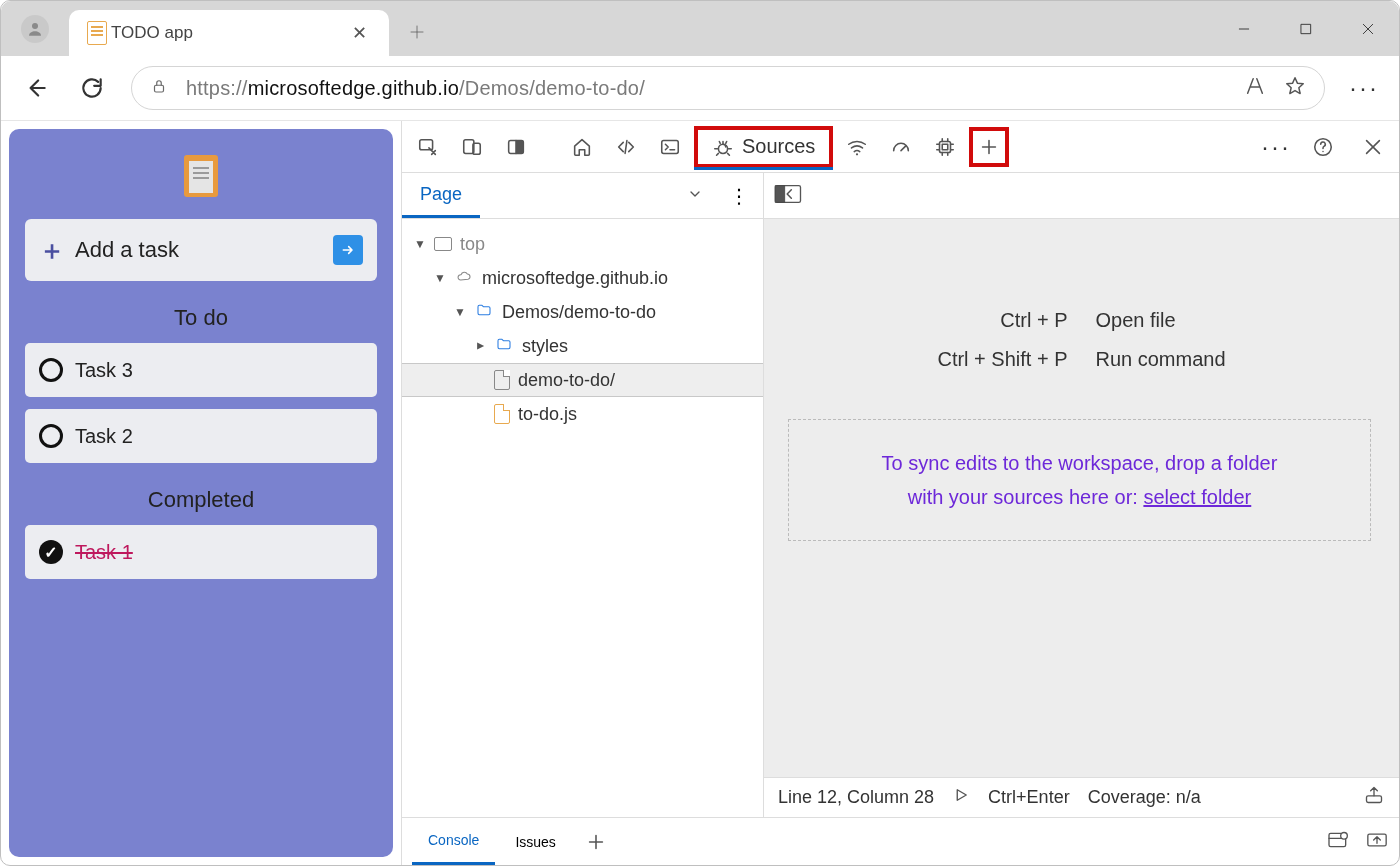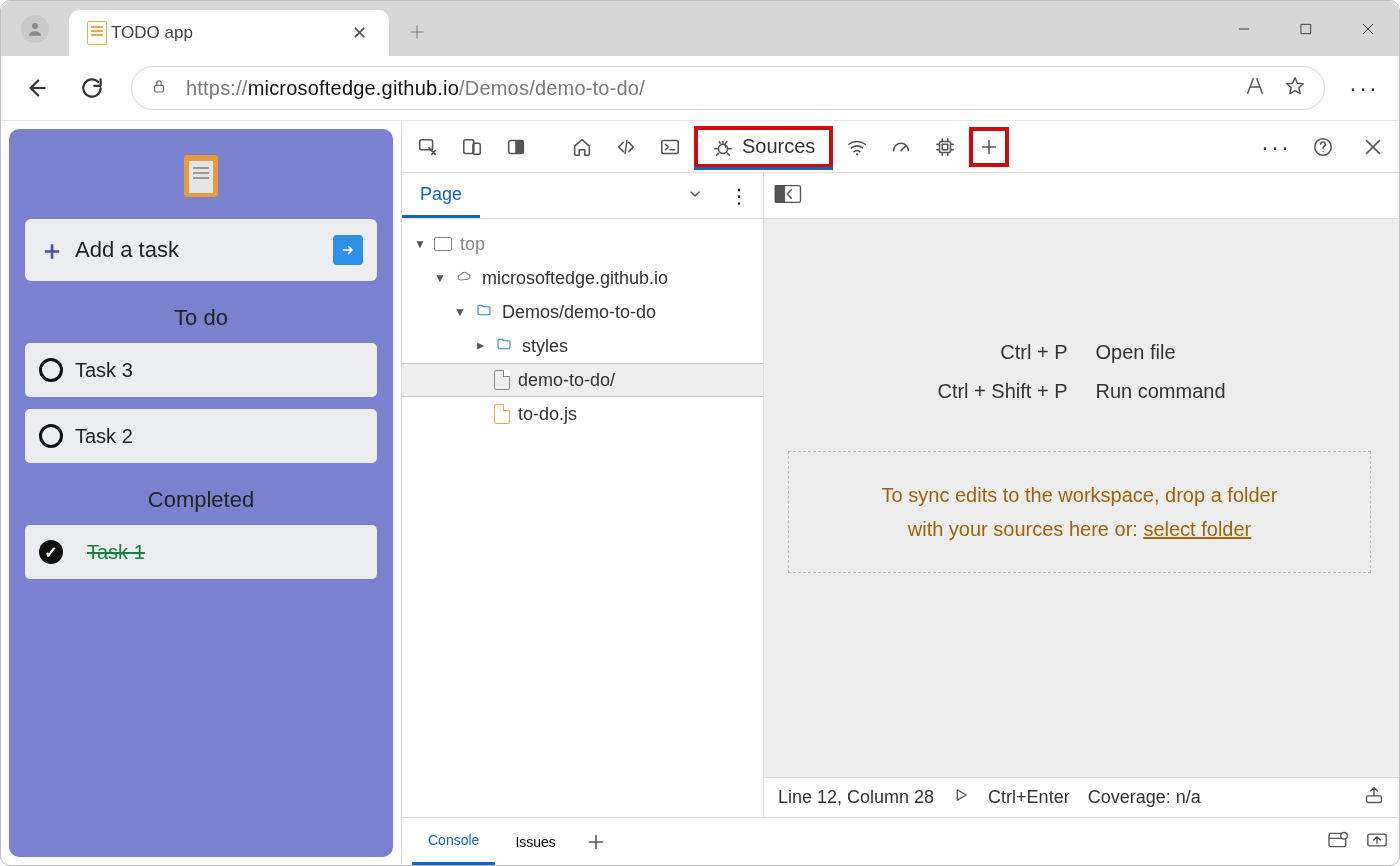--- a/index.html
+++ b/index.html
@@ -48,21 +48,21 @@
 .addtask          { background:#ecedf1; border-radius:6px; height:62px; display:flex; align-items:center; padding:0 14px; gap:10px; }
 .addtask .plus    { font-size:26px; color:#4a4fa0; font-weight:600; }
 .addtask .lbl     { font-size:22px; color:#222; flex:1; }
 .addtask .go      { width:30px;height:30px; background:#2e90e6; border-radius:4px; display:flex;align-items:center;justify-content:center; }
 .addtask .go svg  { width:16px;height:16px; stroke:#fff; fill:none; stroke-width:2.4; }
 .section-h        { text-align:center; font-size:22px; color:#222; margin:24px 0 12px; }
 .task             { background:#ecedf1; border-radius:5px; height:54px; display:flex; align-items:center; padding:0 14px; gap:12px; margin-bottom:12px; font-size:20px; }
 .task .ring       { width:24px;height:24px; border:3px solid #111; border-radius:50%; }
 .task.done .ring  { background:#111; border:none; display:flex;align-items:center;justify-content:center; }
 .task.done .ring::after{ content:"✓"; color:#fff; font-size:16px; font-weight:700; }
-.task.done .txt   { text-decoration: line-through; color:#15803d;margin-left:12px; }
+.task.done .txt   { text-decoration: line-through; color:#be185d; }
 
 
 .dev-pane         { flex:1; display:flex; flex-direction:column; border-left:1px solid #ddd; min-width:0; }
 
 .dev-tabs         { height:52px; display:flex; align-items:center; border-bottom:1px solid #ddd; padding:0 6px; gap:4px; }
 .dev-tabs .spacer { width:18px; }
 .dico             { width:40px;height:40px; display:flex;align-items:center;justify-content:center; }
 .dico svg         { width:22px;height:22px; stroke:#555; fill:none; stroke-width:1.7; }
 .dev-tab-active   { height:42px; display:flex; align-items:center; gap:8px; padding:12px 14px; border:4px solid #d10b0b; position:relative; }
 .dev-tab-active::after{ content:""; position:absolute; left:-4px; right:-4px; bottom:-6px; height:3px; background:#0a66c2; }
@@ -89,24 +89,24 @@
 .ico-file         { width:16px;height:20px; border:1.5px solid #888; border-radius:2px; position:relative; }
 .ico-file::after  { content:""; position:absolute; right:-1px; top:-1px; width:6px;height:6px; background:#fff; border-left:1.5px solid #888; border-bottom:1.5px solid #888; }
 .ico-file.orange  { border-color:#e8a94f; }
 .ico-file.orange::after{ border-color:#e8a94f; }
 .muted            { color:#888; }
 
 
 .editor-col       { flex:1; display:flex; flex-direction:column; background:#ededed; }
 .editor-head      { height:46px; border-bottom:1px solid #ddd; background:#fff; display:flex; align-items:center; padding-left:10px; }
 .editor-head svg  { width:28px;height:20px; stroke:#444; fill:#444; }
-.editor-body      { flex:1; position:relative;margin-top:32px; }
+.editor-body      { flex:1; position:relative; }
 .shortcut-grid    { position:absolute; top:90px; left:0; right:0; display:grid; grid-template-columns: 1fr 1fr; row-gap:16px; column-gap:28px; font-size:20px; color:#333; }
 .shortcut-grid .k { text-align:right; }
-.dropzone         { position:absolute; top:200px; left:24px; right:28px; border:1.5px dashed #bbb; padding:26px 20px; text-align:center; font-size:20px; color:#a16207; line-height:1.7; }
+.dropzone         { position:absolute; top:200px; left:24px; right:28px; border:1.5px dashed #bbb; padding:26px 20px; text-align:center; font-size:20px; color:#6d28d9; line-height:1.7; }
 .dropzone .link   { text-decoration: underline; }
 .editor-status    { height:40px; border-top:1px solid #ddd; background:#fff; display:flex; align-items:center; padding:0 14px; gap:18px; font-size:18px; color:#333; }
 .editor-status .run svg{ width:18px;height:18px; stroke:#555; fill:none; stroke-width:1.8; }
 .editor-status .grow{ flex:1; }
 .editor-status .iconr svg{ width:22px;height:20px; stroke:#555; fill:none; stroke-width:1.6; }
 
 
 .drawer           { height:48px; border-top:1px solid #ddd; display:flex; align-items:center; padding:0 10px; gap:4px; }
 .drawer .tab      { min-width:auto; background:transparent; height:100%; border-radius:0; padding:0 16px; font-size:14px; }
 .drawer .tab.active{ color:#0a66c2; border-bottom:3px solid #0a66c2; }

